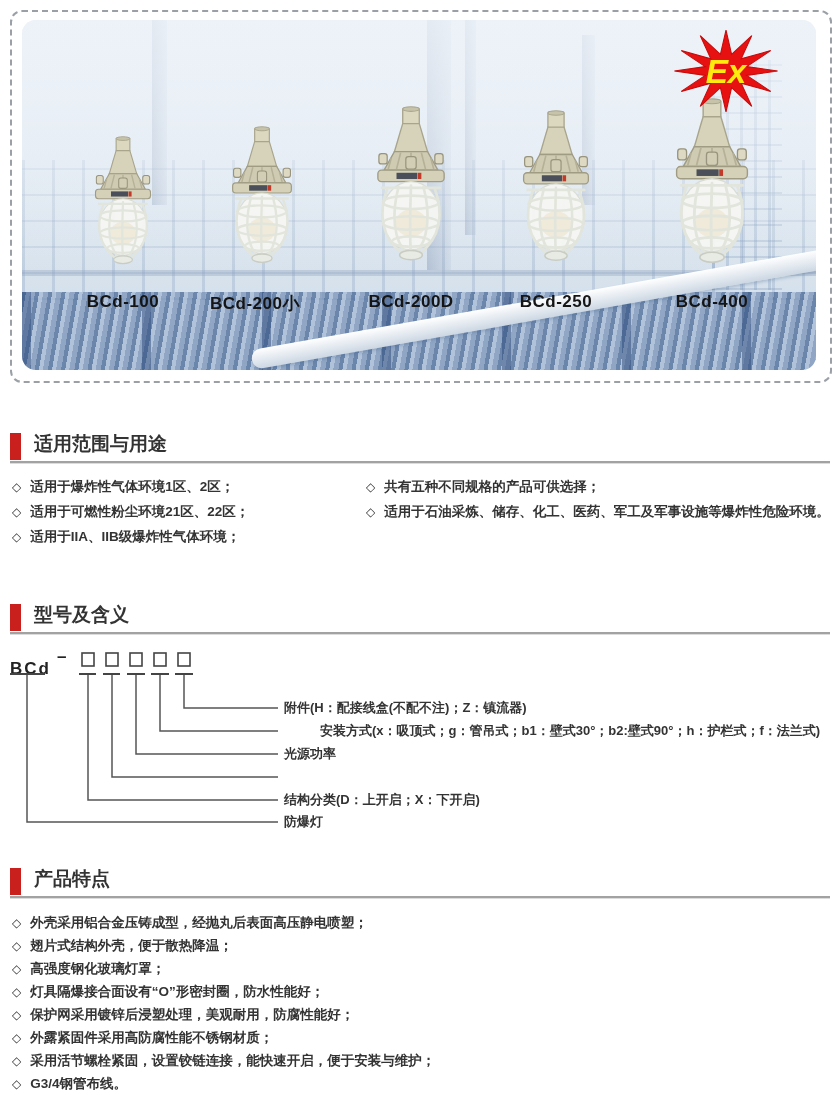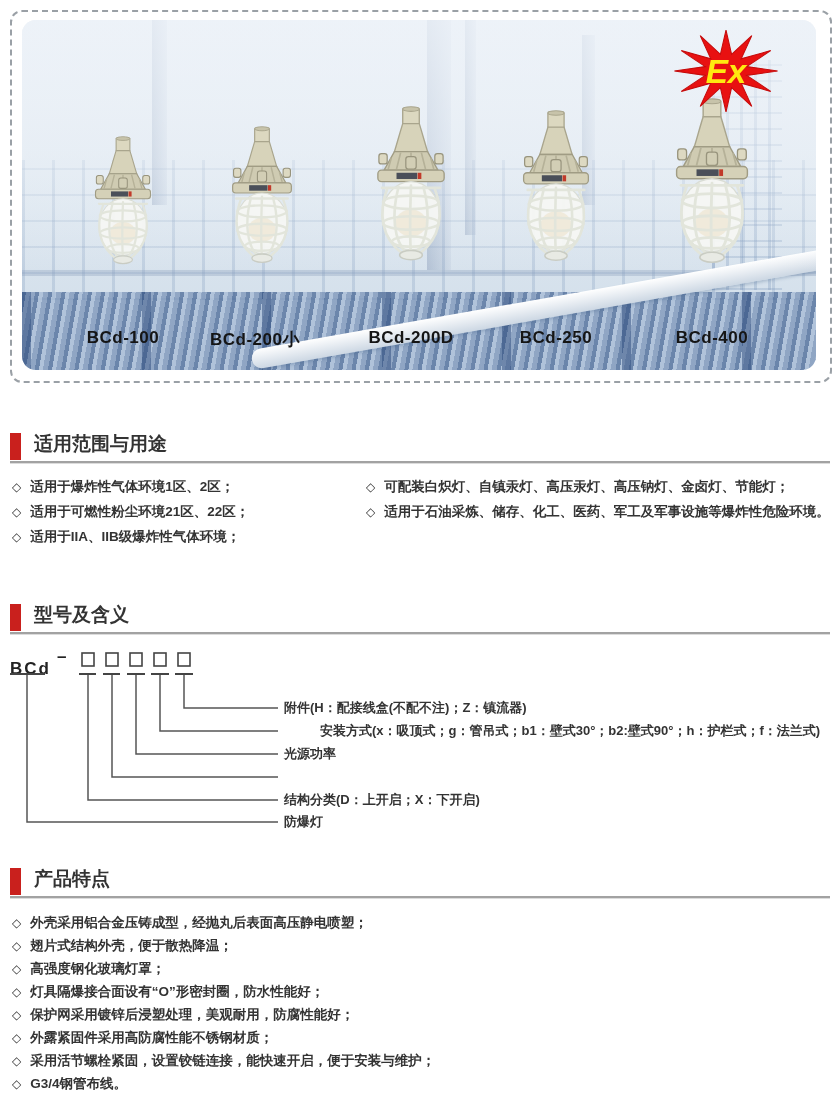--- a/index.html
+++ b/index.html
@@ -27,21 +27,21 @@
          background:repeating-linear-gradient(100deg,rgba(73,104,150,.75) 0 4px,rgba(168,188,214,.8) 4px 8px,rgba(116,142,180,.7) 8px 13px);}
   .pipes::before{content:"";position:absolute;inset:0;
          background:repeating-linear-gradient(90deg,rgba(45,75,125,.5) 0 9px,transparent 9px 120px);}
   .diag{position:absolute;left:230px;top:330px;width:600px;height:20px;border-radius:10px;
         background:linear-gradient(180deg,#ffffff,#ccd7e3);transform:rotate(-10deg);
         transform-origin:left center;box-shadow:0 2px 3px rgba(60,90,130,.25);}
   .fade{position:absolute;inset:0;
         background:linear-gradient(180deg,rgba(238,243,249,.8) 0%,rgba(238,243,249,.5) 40%,rgba(238,243,249,0) 72%);}
   .lamp{position:absolute;}
   .plabel{position:absolute;top:272px;width:150px;text-align:center;font-size:17px;font-weight:bold;
-          color:#151515;letter-spacing:.5px;white-space:nowrap;margin-top:36px;}
+          color:#151515;letter-spacing:.5px;white-space:nowrap;}
   .ex{position:absolute;left:648px;top:8px;width:112px;height:86px;}
 
   
   .bar{position:absolute;left:10px;width:11px;height:27px;background:#c9201d;}
   .sec-title{position:absolute;left:34px;font-size:19px;font-weight:bold;color:#333;white-space:nowrap;}
   .rule{position:absolute;left:10px;width:820px;height:3px;
         background:linear-gradient(180deg,#a2a2a2 0 2px,#dcdcdc 2px 3px);}
 
   
   .col{position:absolute;}
@@ -140,21 +140,21 @@
   <div class="bar" style="top:433px"></div>
   <div class="sec-title" style="top:431px">适用范围与用途</div>
   <div class="rule" style="top:461px"></div>
 
   <div class="col" style="left:12px;top:474px">
     <div class="li"><span class="dia">◇</span><span>适用于爆炸性气体环境1区、2区；</span></div>
     <div class="li"><span class="dia">◇</span><span>适用于可燃性粉尘环境21区、22区；</span></div>
     <div class="li"><span class="dia">◇</span><span>适用于IIA、IIB级爆炸性气体环境；</span></div>
   </div>
   <div class="col" style="left:366px;top:474px">
-    <div class="li"><span class="dia">◇</span><span>可配装白炽灯、自镇汞灯、高压汞灯、高压钠灯、金卤灯、节能灯；</span></div>
+    <div class="li"><span class="dia">◇</span><span>共有五种不同规格的产品可供选择；</span></div>
     <div class="li"><span class="dia">◇</span><span>适用于石油采炼、储存、化工、医药、军工及军事设施等爆炸性危险环境。</span></div>
   </div>
 
   <div class="bar" style="top:604px"></div>
   <div class="sec-title" style="top:602px">型号及含义</div>
   <div class="rule" style="top:632px"></div>
 
   <div class="diagram">
     <span class="bcd">BCd</span>
     <span class="mdash">–</span>

